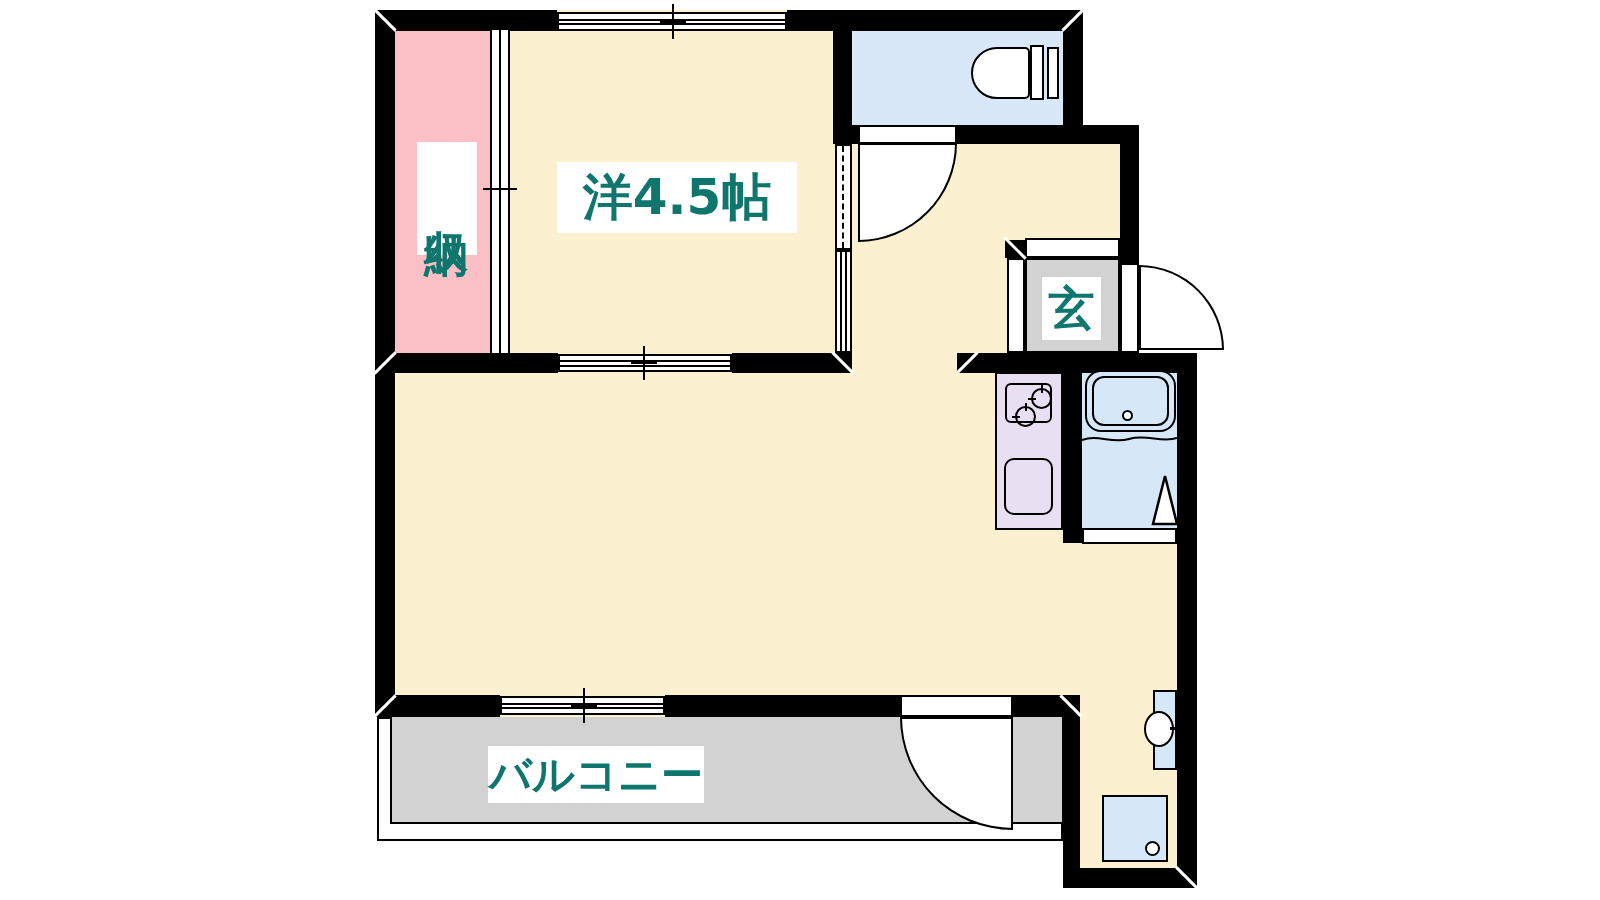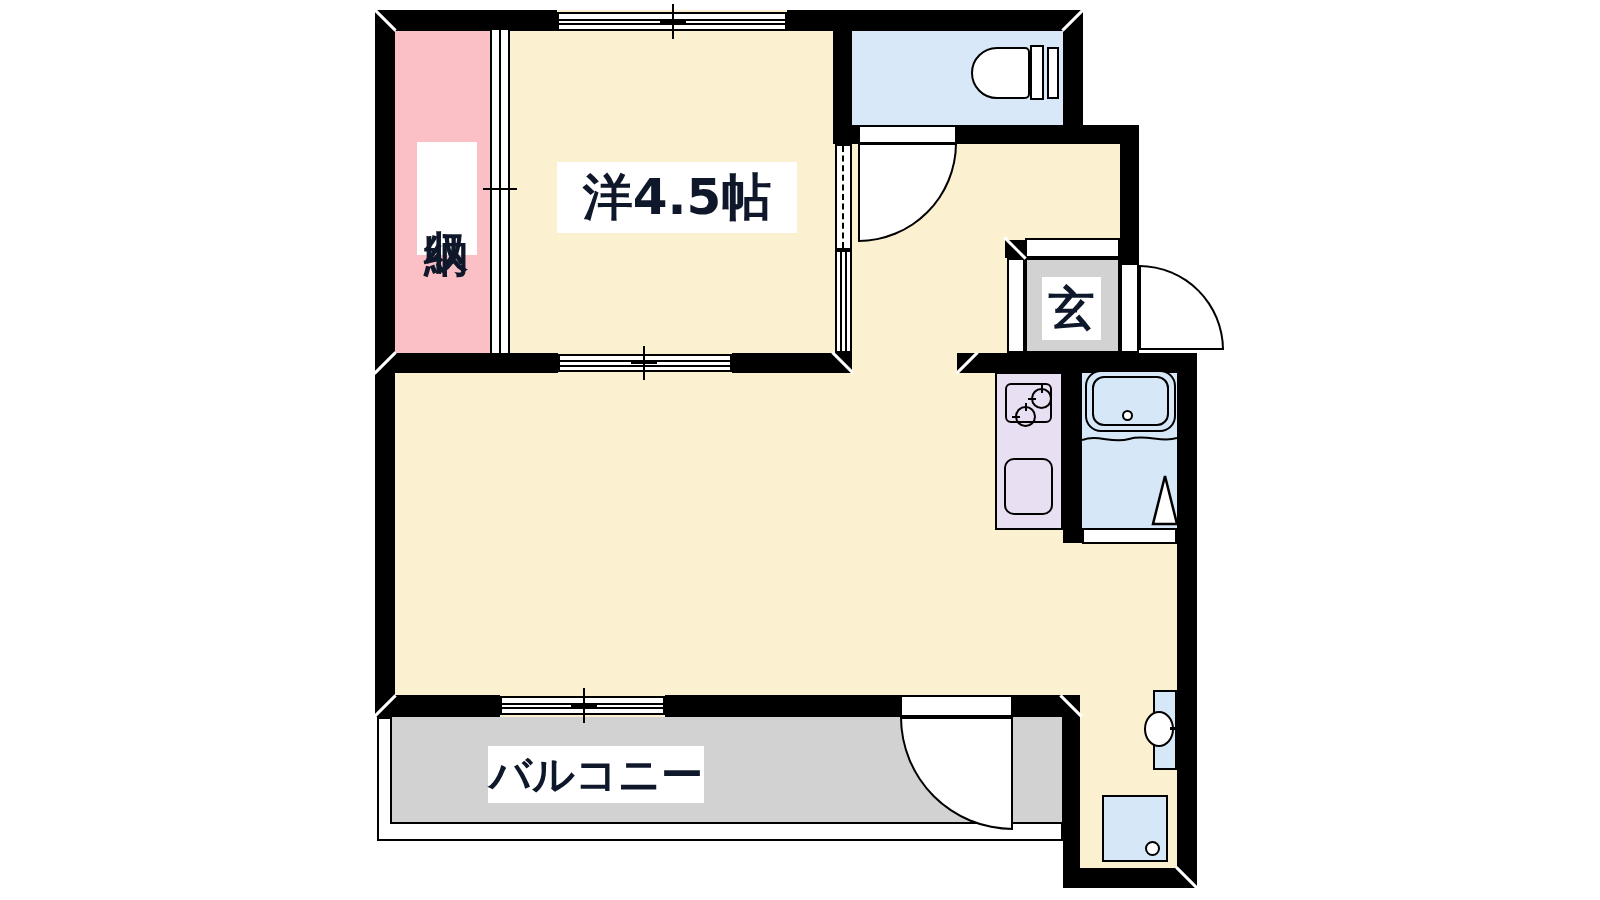--- a/index.html
+++ b/index.html
@@ -12,21 +12,21 @@
   .closet{background:#FBC0C5;}
   .toiletroom{background:#D9E8F8;}
   .bathroom{background:#D6E7F8;}
   .counter{background:#E9DFF2;border:2px solid #000;}
   .gray{background:#D2D2D2;}
   .fixture{background:#fff;border:2px solid #000;}
   .blueunit{background:#D6E7F8;border:2px solid #000;}
   .seam{width:3px;height:30px;background:#fff;}
   .wline{position:absolute;left:0;right:0;height:2px;background:#000;}
   .vline{position:absolute;top:0;bottom:0;width:2px;background:#000;}
-  .label{background:#fff;color:#0f172a;display:flex;align-items:center;justify-content:center;
+  .label{background:#fff;color:#0f766e;display:flex;align-items:center;justify-content:center;
          font-weight:600;white-space:nowrap;text-align:right;}
   .vertical{writing-mode:vertical-rl;text-orientation:upright;}
   .burner{position:absolute;width:17px;height:17px;border:2px solid #000;border-radius:50%;}
   .burner::before{content:"";position:absolute;left:50%;top:-5px;width:2px;height:8px;background:#000;transform:translateX(-50%);}
   .burner::after{content:"";position:absolute;top:50%;left:-5px;height:2px;width:8px;background:#000;transform:translateY(-50%);}
   .arc-br{border-bottom-right-radius:100% 100%;}
   .arc-tr{border-top-right-radius:100% 100%;}
   .arc-bl{border-bottom-left-radius:100% 100%;}
 </style>
 </head>

